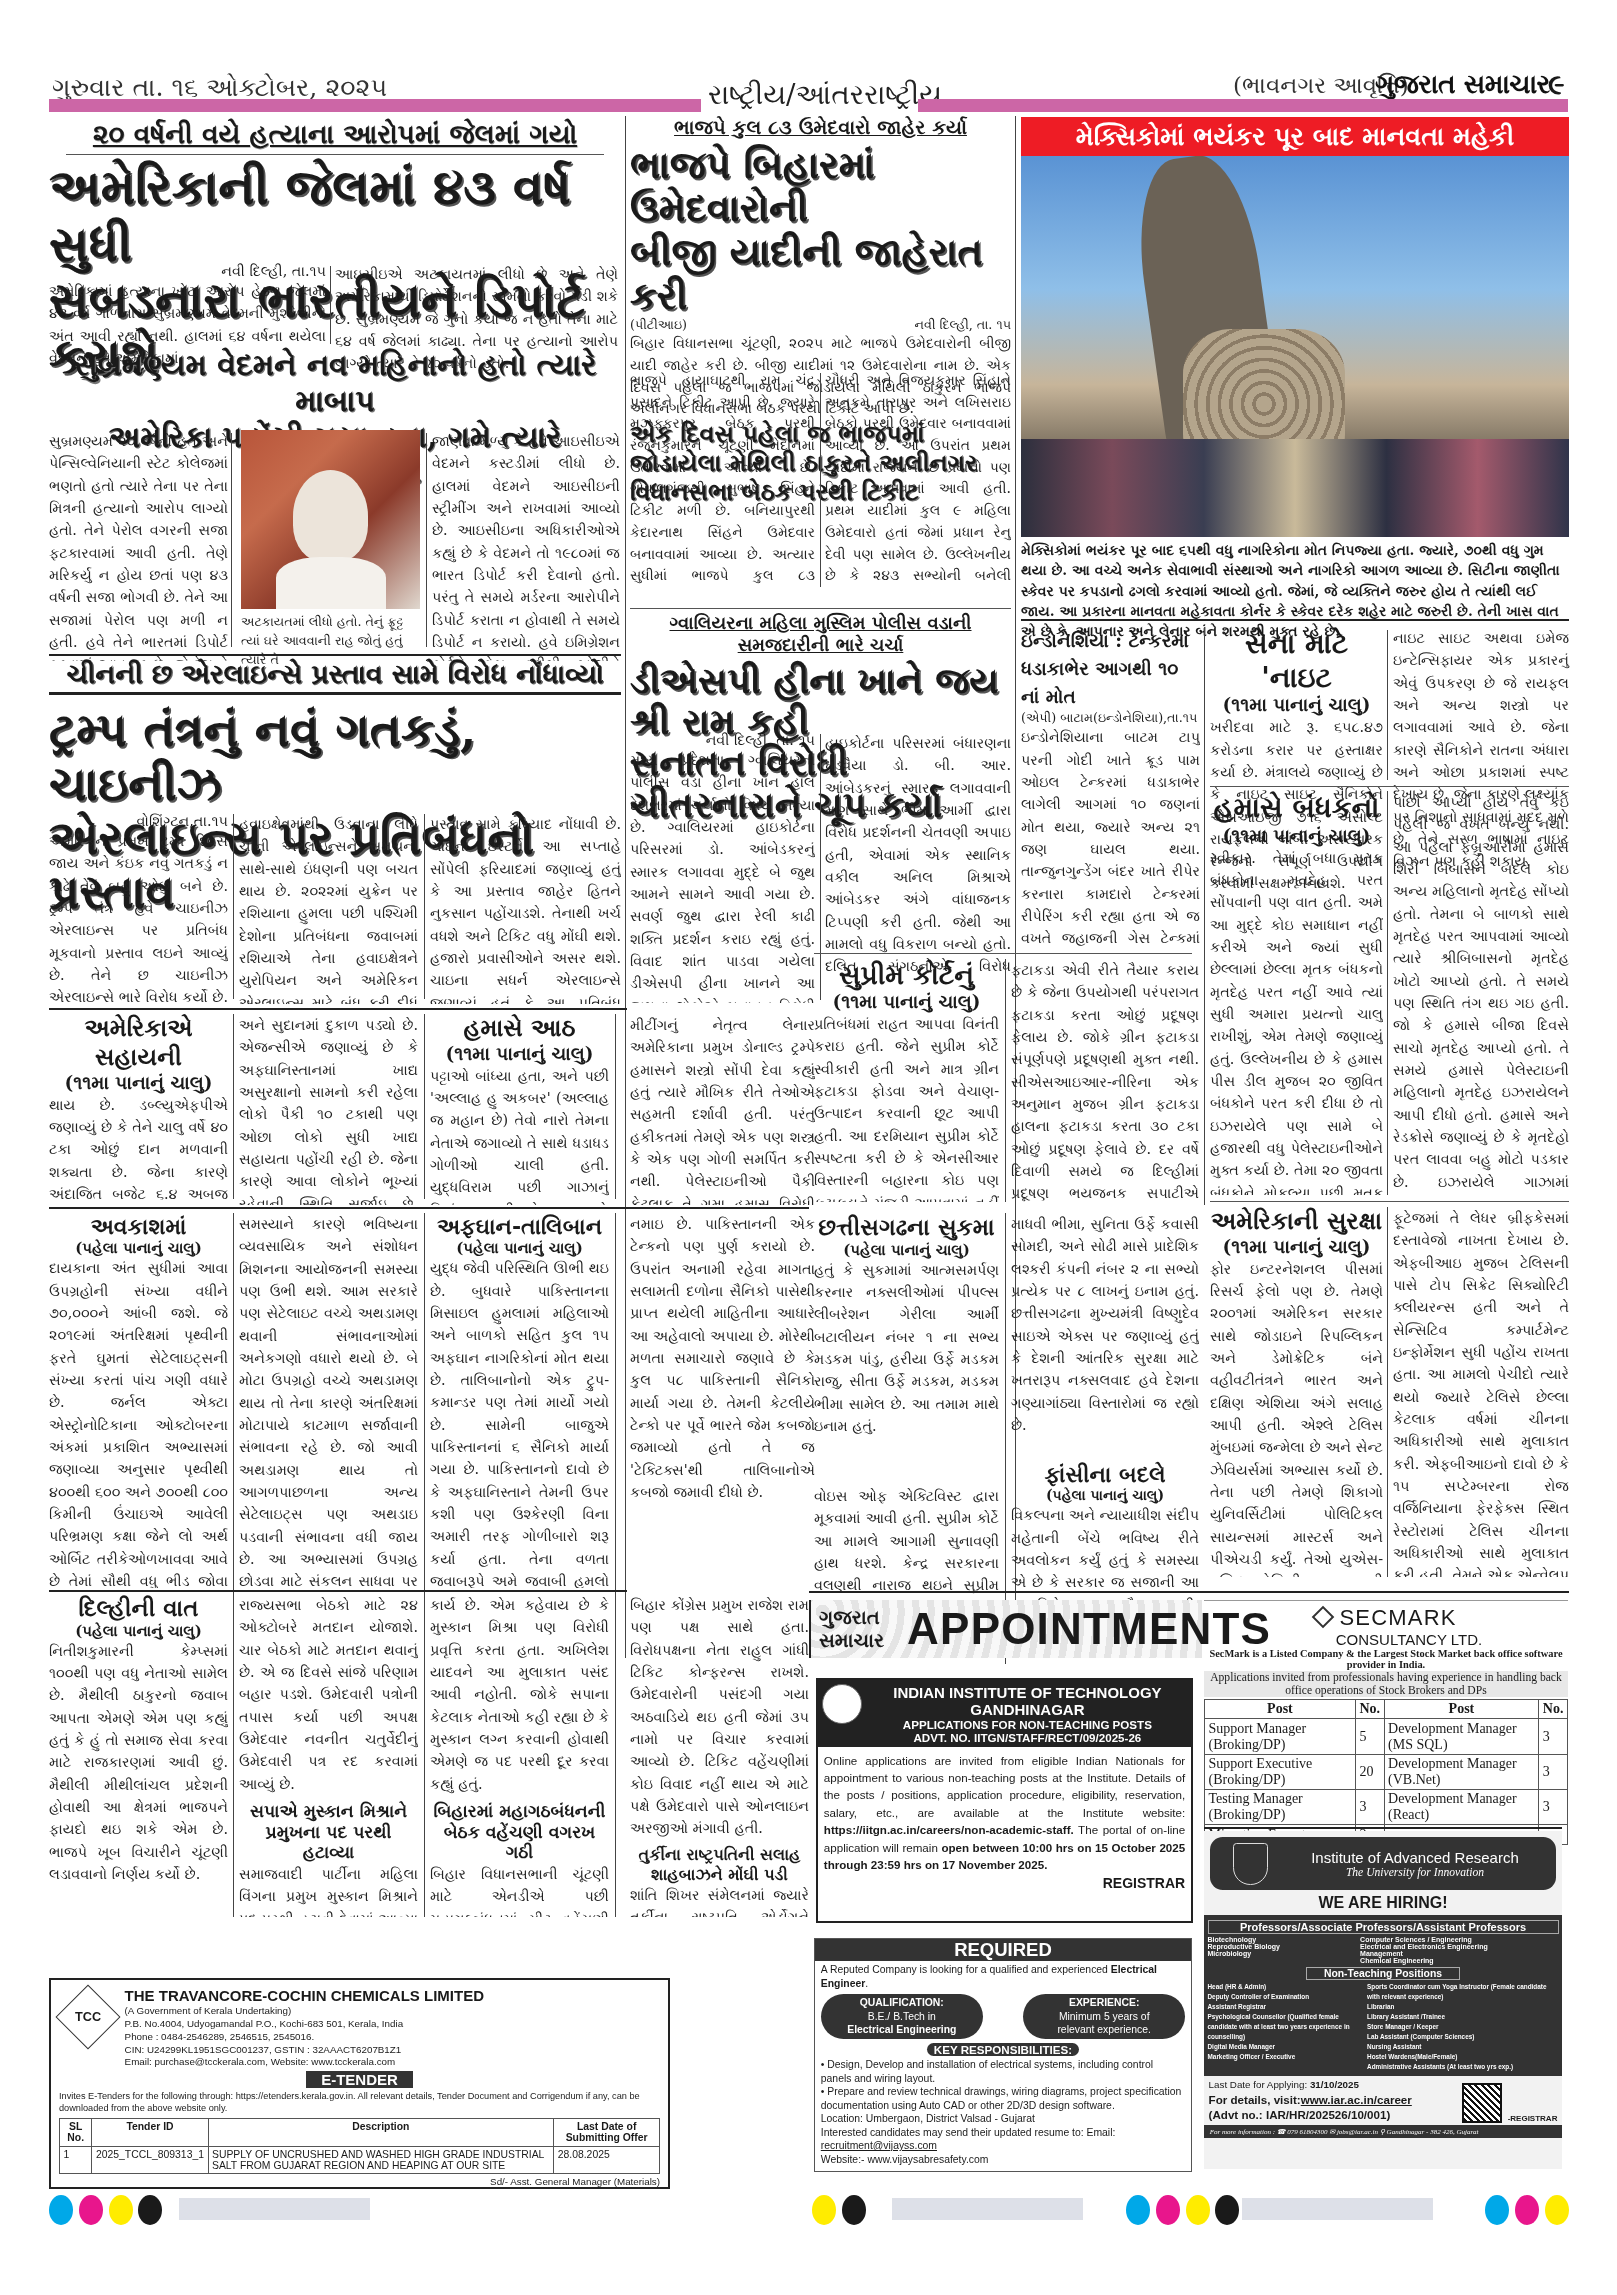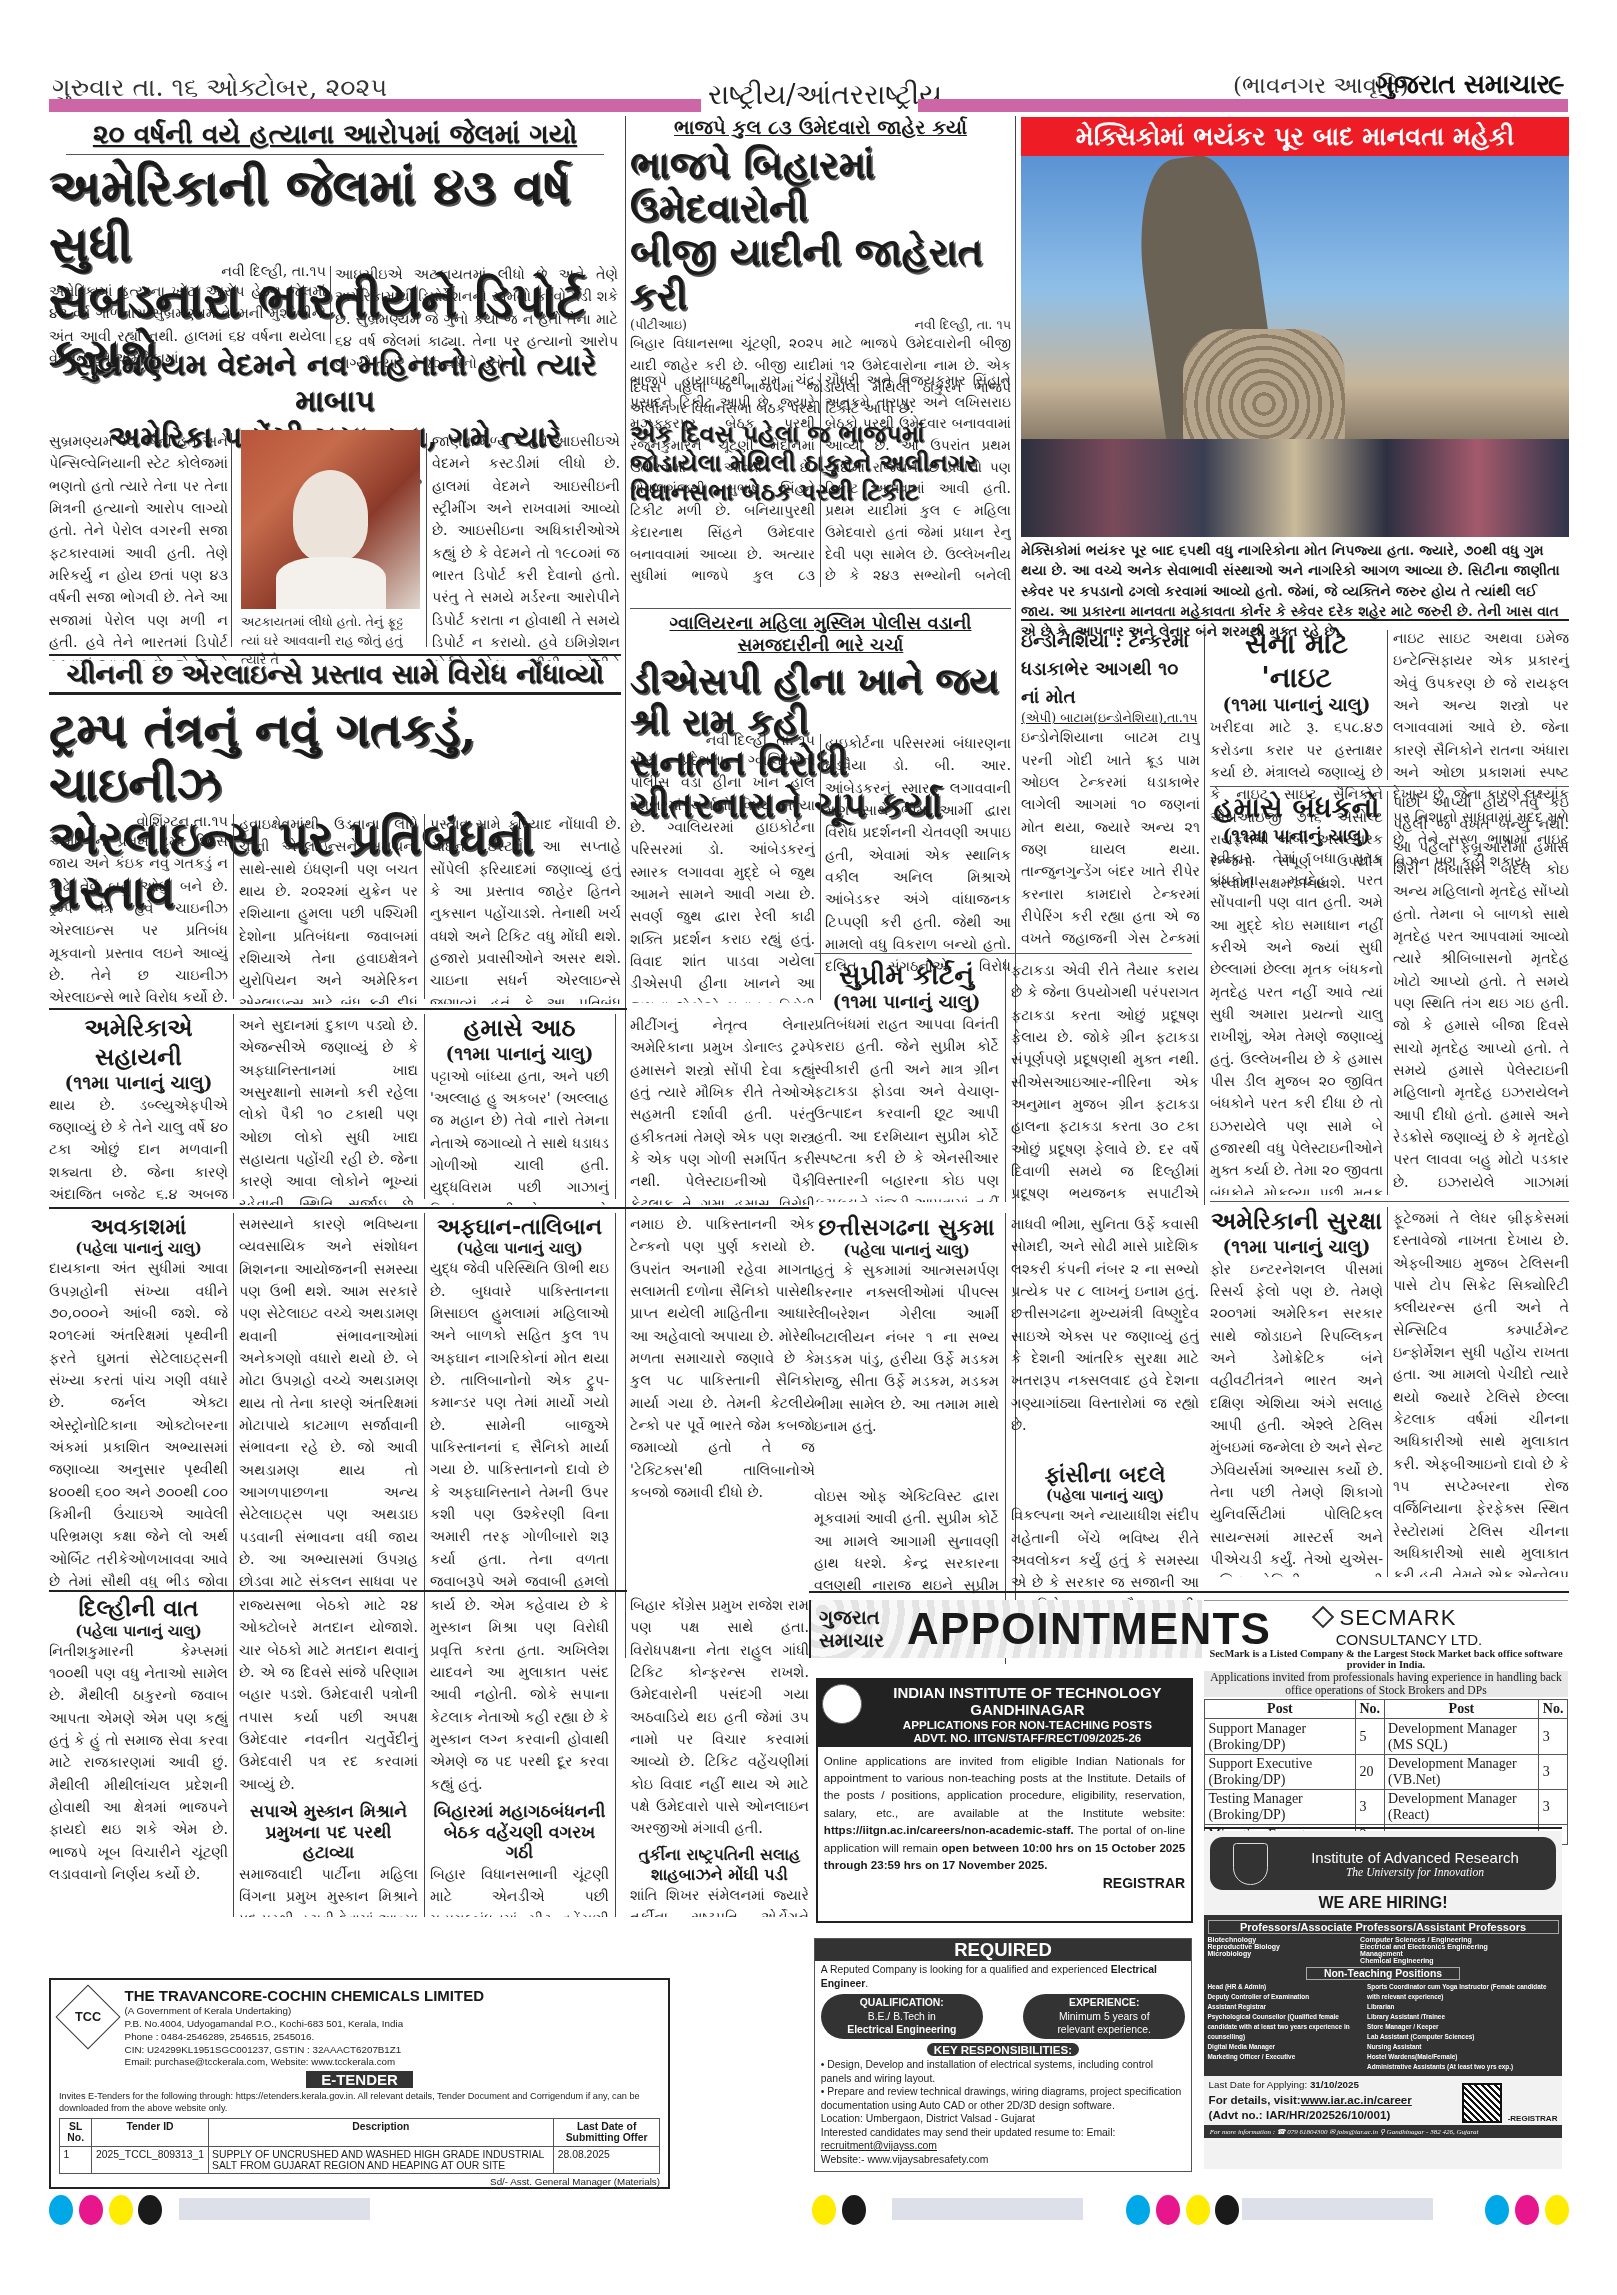--- a/index.html
+++ b/index.html
@@ -137,21 +137,21 @@
   <div class="dateline">નવી દિલ્હી, તા. ૧૫</div>
   <div class="body-text">મધ્ય પ્રદેશના ગ્વાલિયરના પોલીસ વડા હીના ખાન હાલ દેશભરમાં ચર્ચાનો વિષય બન્યા છે. ગ્વાલિયરમાં હાઇકોર્ટના પરિસરમાં ડો. આંબેડકરનું સ્મારક લગાવવા મુદ્દે બે જુથ આમને સામને આવી ગયા છે. સવર્ણ જુથ દ્વારા રેલી કાઢી શક્તિ પ્રદર્શન કરાઇ રહ્યું હતું. વિવાદ શાંત પાડવા ગયેલા ડીએસપી હીના ખાનને આ જુથના લોકોએ સનાતન વિરોધી કહ્યા અને જય શ્રી રામના નારા લગાવ્યા. હીના ખાને પણ ડર્યા વગર સામે જય શ્રી રામના નારા લગાવ્યા જેને કારણે વિરોધીઓ ચૂપ થઇ ગયા. ગ્વાલિયરમાં</div>
 </div>
 <div class="abs vrule" style="left:820px; top:734px; height:266px;"></div>
 <div class="abs" style="left:825px; top:732px; width:186px; height:243px; overflow:hidden;">
   <div class="body-text">હાઇકોર્ટના પરિસરમાં બંધારણના ઘડવૈયા ડો. બી. આર. આંબેડકરનું સ્મારક લગાવવાની માગ સાથે ભીમ આર્મી દ્વારા વિરોધ પ્રદર્શનની ચેતવણી અપાઇ હતી, એવામાં એક સ્થાનિક વકીલ અનિલ મિશ્રાએ આંબેડકર અંગે વાંધાજનક ટિપ્પણી કરી હતી. જેથી આ મામલો વધુ વિકરાળ બન્યો હતો. દલિત સંગઠનોએ વિરોધ પ્રદર્શનની જાહેરાત કરી હતી ત્યારે બીજી તરફ સવર્ણ જુથો દ્વારા શક્તિ પ્રદર્શનનું આયોજન કરાયું હતું.</div>
 </div>
 
 <div class="abs" style="left:1021px; top:627px; width:179px; height:323px; overflow:hidden;">
   <div style="font-size:18.5px; font-weight:bold; line-height:1.5;">ઇન્ડોનેશિયા : ટેન્કરમાં ધડાકાભેર આગથી ૧૦ નાં મોત</div>
-  <div style="font-size:12.7px;text-decoration:underline;">(એપી) બાટામ(ઇન્ડોનેશિયા),તા.૧૫</div>
+  <div style="font-size:12.7px;">(એપી) બાટામ(ઇન્ડોનેશિયા),તા.૧૫</div>
   <div class="body-text">ઇન્ડોનેશિયાના બાટમ ટાપુ પરની ગોદી ખાતે ક્રૂડ પામ ઓઇલ ટેન્કરમાં ધડાકાભેર લાગેલી આગમાં ૧૦ જણનાં મોત થયા, જ્યારે અન્ય ૨૧ જણ ઘાયલ થયા. તાન્જુનગુન્ડેંગ બંદર ખાતે રીપેર કરનારા કામદારો ટેન્કરમાં રીપેરિંગ કરી રહ્યા હતા એ જ વખતે જહાજની ગેસ ટેન્કમાં આગ લાગી હતી, એમ પોલીસે જણાવ્યું. આગના પગલે જોરદાર વિસ્ફોટ થતાં જહાજ ધ્રુજી ઉઠ્યું હતું. વિસ્ફોટમાં ૧૦ જણનાં મોત થયા જ્યારે અન્ય ૨૧ જણને દાઝી જવાથી ઇજા થતાં એમને સારવાર માટે નજીકની હોસ્પિટલોમાં દાખલ કરાયા છે, જ્યાં ચાર કામદારોની સ્થિતિ ગંભીર છે.</div>
 </div>
 <div class="abs vrule" style="left:1204px; top:627px; height:578px;"></div>
 
 <div class="abs" style="left:1210px; top:627px; width:173px;">
   <div class="col-head" style="font-size:28px;">સેના માટે 'નાઇટ</div>
   <div class="cont">(૧૧મા પાનાનું ચાલુ)</div>
   <div class="body-text">ખરીદવા માટે રૂ. ૬૫૮.૪૭ કરોડના કરાર પર હસ્તાક્ષર કર્યા છે. મંત્રાલયે જણાવ્યું છે કે નાઇટ સાઇટ સૈનિકોને એસઆઇજી ૭૧૬ એસોલ્ટ રાયફલની લાંબી અસરકારક રેન્જનો સંપૂર્ણ ઉપયોગ કરવામાં સક્ષમ બનાવશે.</div>
 </div>
 <div class="abs vrule" style="left:1387px; top:630px; height:150px;"></div>

